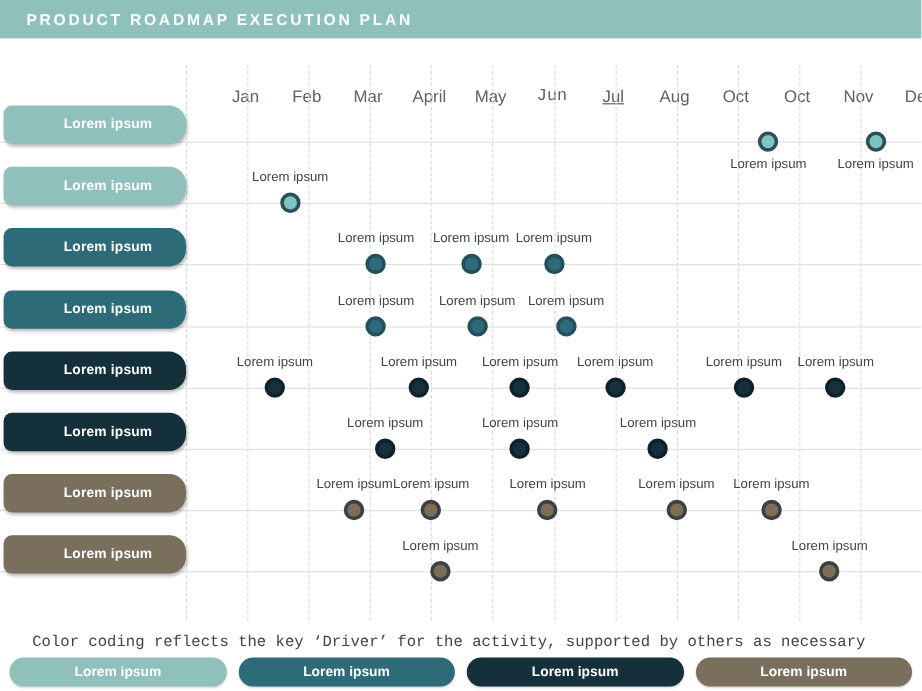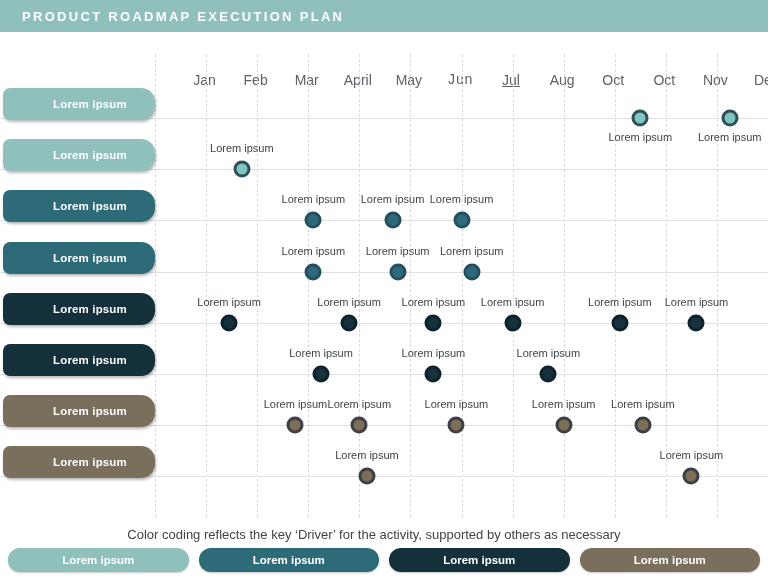--- a/index.html
+++ b/index.html
@@ -64,20 +64,21 @@
     position:absolute; transform:translateX(-50%);
     font-size:11px; color:#3f4448; white-space:nowrap;
   }
 
   
   .footer { position:absolute; left:0; top:527px; width:768px; height:49px; }
   .foot-note {
     position:absolute; top:0; left:0; width:748px;
     text-align:center; font-size:13px; color:#3f4448;
     white-space:nowrap;
+    font-family:Liberation Mono, monospace;
   }
   .legend-pill {
     position:absolute; top:21px; height:24px;
     border-radius:12px;
     display:flex; align-items:center; justify-content:center;
     box-shadow:0 1px 2px rgba(0,0,0,0.22);
   }
   .legend-pill span {
     color:#ffffff; font-size:11.5px; font-weight:700; white-space:nowrap;
   }

